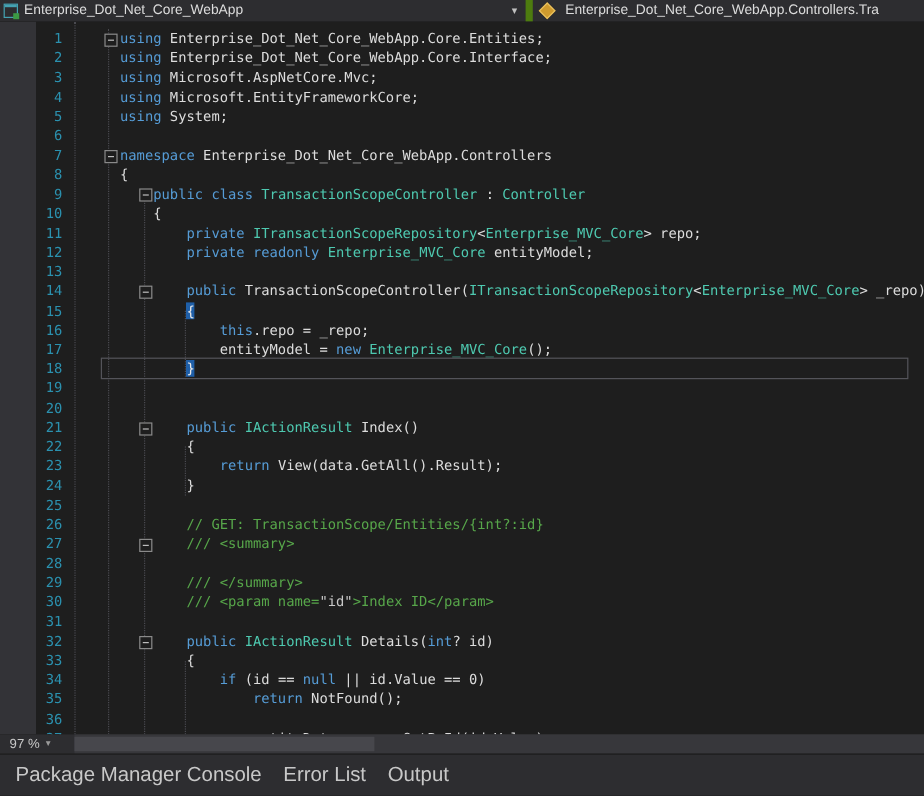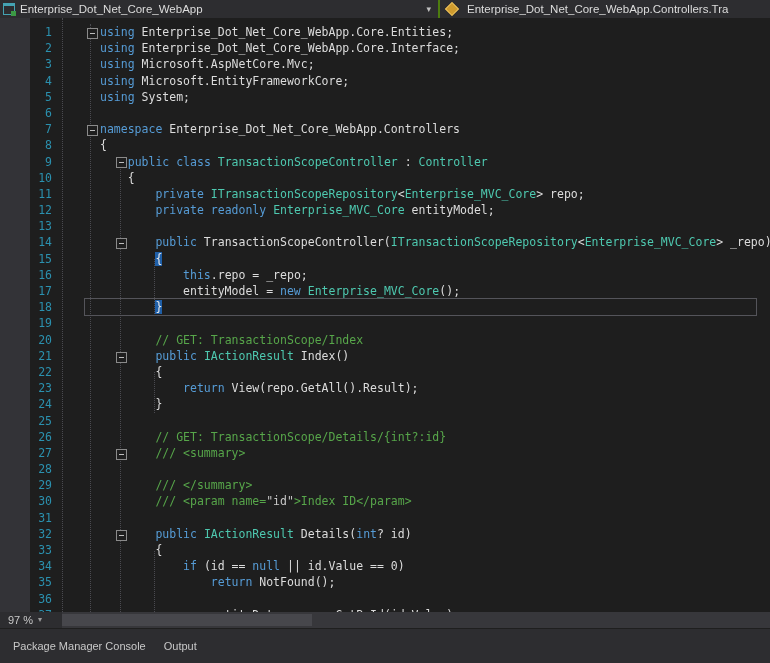--- a/index.html
+++ b/index.html
@@ -4,21 +4,21 @@
 <style>
   html,body{margin:0;padding:0;background:#1e1e1e;}
   body{width:770px;height:663px;overflow:hidden;font-family:"Liberation Sans",sans-serif;}
   .app{position:relative;width:770px;height:663px;background:#1e1e1e;}
 
   
   .navbar{position:absolute;top:0;left:0;width:770px;height:18px;background:#2d2d30;display:flex;align-items:center;}
   .nav-left{width:438px;height:100%;display:flex;align-items:center;padding-left:3px;box-sizing:border-box;}
   .nav-label{font-size:11.5px;color:#dcdcdc;margin-left:5px;white-space:nowrap;}
   .nav-caret{color:#c0c0c0;font-size:9px;margin-left:auto;margin-right:7px;line-height:1;}
-  .nav-right{flex:1;height:100%;display:flex;align-items:center;overflow:hidden;border-left:2px solid #4d7c0f;}
+  .nav-right{flex:1;height:100%;display:flex;align-items:center;overflow:hidden;border-left:6px solid #4d7c0f;}
   .proj-icon{width:12px;height:12px;position:relative;flex:none;}
   .proj-icon .win{position:absolute;left:0;top:0;right:0;bottom:0;border:1px solid #44a2b2;box-sizing:border-box;}
   .proj-icon .bar{position:absolute;left:1px;right:1px;top:1px;height:2px;background:#44a2b2;}
   .proj-icon .cs{position:absolute;right:-1px;bottom:-1px;width:5px;height:5px;background:#3c9944;}
   .class-icon{width:8px;height:8px;background:#cf9b2e;border:1px solid #e8c05e;transform:rotate(45deg);flex:none;margin:0 5px 0 7px;}
 
   
   .editor{position:absolute;top:18px;left:0;width:770px;height:594px;background:#1e1e1e;overflow:hidden;}
   .indicator-margin{position:absolute;left:0;top:0;width:30px;height:100%;background:#333337;}
   .gutter{position:absolute;left:0;top:6px;width:52px;text-align:right;font-family:"DejaVu Sans Mono",monospace;font-size:11.5px;color:#2b91af;}
@@ -39,21 +39,21 @@
 
   
   .hrow{position:absolute;top:612px;left:0;width:770px;height:16px;background:#2d2d30;display:flex;align-items:center;}
   .zoom{width:62px;height:100%;display:flex;align-items:center;padding-left:8px;box-sizing:border-box;font-size:11px;color:#c8c8c8;}
   .zoom-caret{font-size:8px;color:#9a9a9a;margin-left:5px;line-height:1;}
   .htrack{flex:1;height:16px;background:#37373b;position:relative;}
   .hthumb{position:absolute;left:0;top:2px;height:12px;width:250px;background:#47474c;}
 
   
   .panel{position:absolute;top:628px;left:0;width:770px;height:35px;background:#2d2d30;border-top:1px solid #1f1f1f;box-sizing:border-box;display:flex;align-items:center;padding-left:4px;}
-  .ptab{font-size:11px;color:#c8c8c8;padding:0 9px;height:100%;display:flex;align-items:center;white-space:nowrap;text-align:right;}
+  .ptab{font-size:17px;color:#c8c8c8;padding:0 9px;height:100%;display:flex;align-items:center;white-space:nowrap;text-align:right;}
 </style>
 </head>
 <body>
 
 <div class="app">
 
   <div class="navbar">
     <div class="nav-left">
       <span class="proj-icon">
         <span class="win"></span>
@@ -123,27 +123,27 @@
         <div class="crow"><span class="tk-pl">    {</span></div>
         <div class="crow"><span class="tk-pl">        </span><span class="tk-k">private</span><span class="tk-pl"> </span><span class="tk-t">ITransactionScopeRepository</span><span class="tk-pl">&lt;</span><span class="tk-t">Enterprise_MVC_Core</span><span class="tk-pl">&gt; repo;</span></div>
         <div class="crow"><span class="tk-pl">        </span><span class="tk-k">private</span><span class="tk-pl"> </span><span class="tk-k">readonly</span><span class="tk-pl"> </span><span class="tk-t">Enterprise_MVC_Core</span><span class="tk-pl"> entityModel;</span></div>
         <div class="crow"></div>
         <div class="crow"><span class="tk-pl">        </span><span class="tk-k">public</span><span class="tk-pl"> TransactionScopeController(</span><span class="tk-t">ITransactionScopeRepository</span><span class="tk-pl">&lt;</span><span class="tk-t">Enterprise_MVC_Core</span><span class="tk-pl">&gt; _repo)</span></div>
         <div class="crow"><span class="tk-pl">        </span><span class="tk-hl">{</span></div>
         <div class="crow"><span class="tk-pl">            </span><span class="tk-k">this</span><span class="tk-pl">.repo = _repo;</span></div>
         <div class="crow"><span class="tk-pl">            entityModel = </span><span class="tk-k">new</span><span class="tk-pl"> </span><span class="tk-t">Enterprise_MVC_Core</span><span class="tk-pl">();</span></div>
         <div class="crow"><span class="tk-pl">        </span><span class="tk-hl">}</span></div>
         <div class="crow"></div>
-        <div class="crow"><span class="tk-pl">        </span><span class="tk-c">// GET: TransactionScope/Index</span></div>
+        <div class="crow"><span class="tk-pl">        </span></div>
         <div class="crow"><span class="tk-pl">        </span><span class="tk-k">public</span><span class="tk-pl"> </span><span class="tk-t">IActionResult</span><span class="tk-pl"> Index()</span></div>
         <div class="crow"><span class="tk-pl">        {</span></div>
-        <div class="crow"><span class="tk-pl">            </span><span class="tk-k">return</span><span class="tk-pl"> View(repo.GetAll().Result);</span></div>
+        <div class="crow"><span class="tk-pl">            </span><span class="tk-k">return</span><span class="tk-pl"> View(data.GetAll().Result);</span></div>
         <div class="crow"><span class="tk-pl">        }</span></div>
         <div class="crow"></div>
-        <div class="crow"><span class="tk-pl">        </span><span class="tk-c">// GET: TransactionScope/Details/{int?:id}</span></div>
+        <div class="crow"><span class="tk-pl">        </span><span class="tk-c">// GET: TransactionScope/Entities/{int?:id}</span></div>
         <div class="crow"><span class="tk-pl">        </span><span class="tk-d">/// &lt;summary&gt;</span></div>
         <div class="crow"><span class="tk-pl">        </span></div>
         <div class="crow"><span class="tk-pl">        </span><span class="tk-d">/// &lt;/summary&gt;</span></div>
         <div class="crow"><span class="tk-pl">        </span><span class="tk-d">/// &lt;param name=</span><span class="tk-da">"id"</span><span class="tk-d">&gt;Index ID&lt;/param&gt;</span></div>
         <div class="crow"><span class="tk-pl">        </span></div>
         <div class="crow"><span class="tk-pl">        </span><span class="tk-k">public</span><span class="tk-pl"> </span><span class="tk-t">IActionResult</span><span class="tk-pl"> Details(</span><span class="tk-k">int</span><span class="tk-pl">? id)</span></div>
         <div class="crow"><span class="tk-pl">        {</span></div>
         <div class="crow"><span class="tk-pl">            </span><span class="tk-k">if</span><span class="tk-pl"> (id == </span><span class="tk-k">null</span><span class="tk-pl"> || id.Value == 0)</span></div>
         <div class="crow"><span class="tk-pl">                </span><span class="tk-k">return</span><span class="tk-pl"> NotFound();</span></div>
         <div class="crow"></div>
@@ -172,16 +172,17 @@
       <span>97 %</span>
       <span class="zoom-caret">▾</span>
     </div>
     <div class="htrack">
       <div class="hthumb"></div>
     </div>
   </div>
 
   <div class="panel">
       <div class="ptab">Package Manager Console</div>
+      <div class="ptab">Error List</div>
       <div class="ptab">Output</div>
     </div>
 
 </div>
 
 </body></html>

